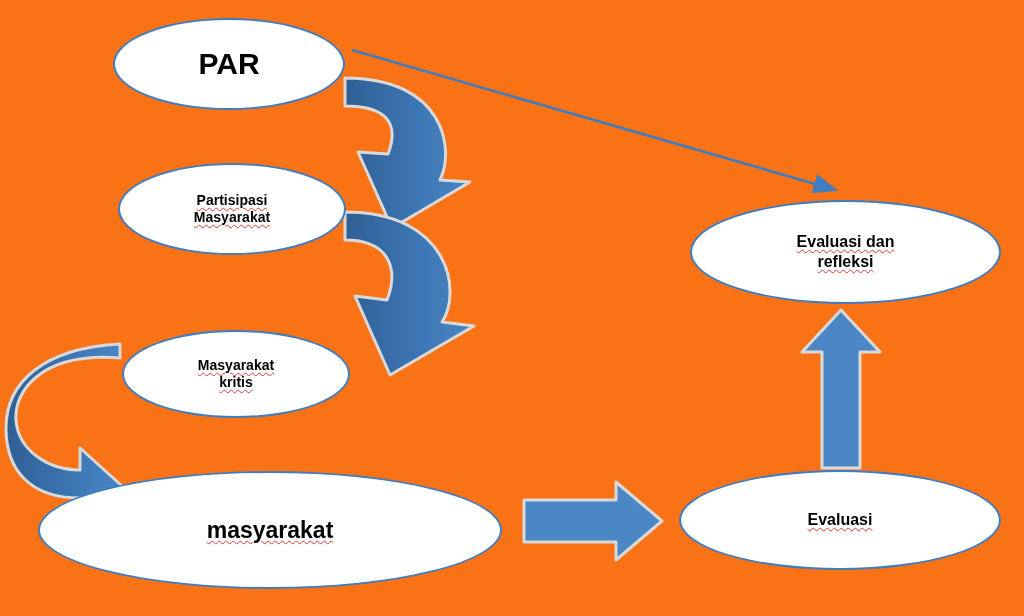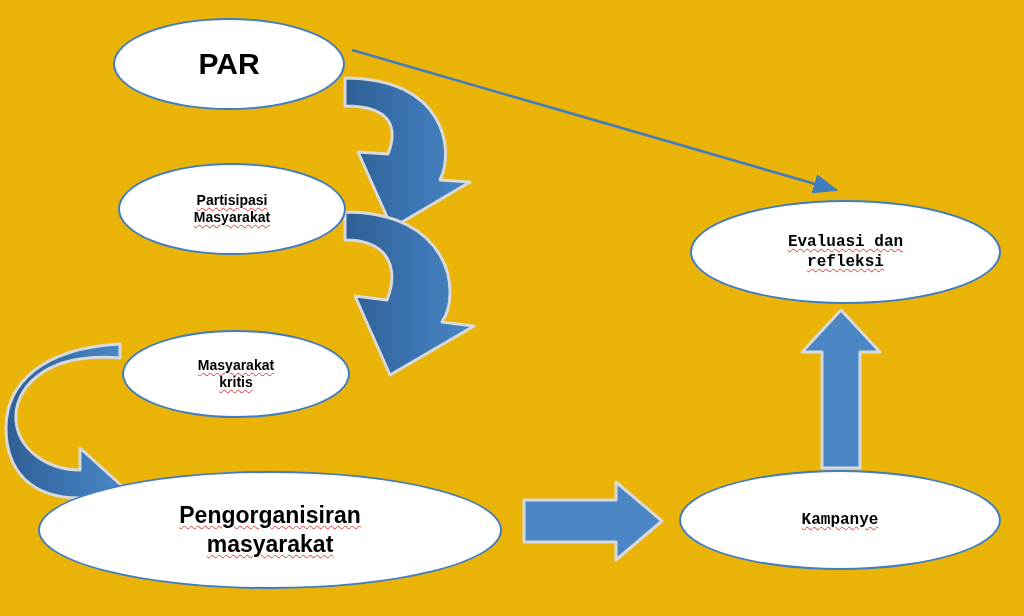--- a/index.html
+++ b/index.html
@@ -4,21 +4,21 @@
 <style>
   html, body {
     margin: 0;
     padding: 0;
     background: #ffffff;
   }
   #canvas {
     position: relative;
     width: 1024px;
     height: 616px;
-    background: #eab308;
+    background: #f97316;
     overflow: hidden;
     font-family: "Liberation Sans", sans-serif;
   }
   .ellipse {
     position: absolute;
     border: 2px solid #3f7cc0;
     border-radius: 50%;
     background: #ffffff;
     box-sizing: border-box;
     display: flex;
@@ -38,21 +38,21 @@
     padding: 0 6px;
   }
   .ellipse.plain .label {
     text-decoration: none;
   }
   .label .ln { display: block; }
 
   
   .t-par   { font-size: 30px; }
   .t-med   { font-size: 14px; }
-  .t-small { font-size: 16px; font-family: Liberation Mono, monospace; }
+  .t-small { font-size: 16px; }
   .t-big   { font-size: 23px; }
 
   svg.layer {
     position: absolute;
     left: 0;
     top: 0;
     width: 1024px;
     height: 616px;
     overflow: visible;
   }
@@ -114,28 +114,27 @@
 
   <div class="ellipse" style="left:122px; top:330px; width:228px; height:88px;">
     <div class="label t-med">
       <span class="ln">Masyarakat</span>
       <span class="ln">kritis</span>
     </div>
   </div>
 
   <div class="ellipse" style="left:38px; top:471px; width:464px; height:118px;">
     <div class="label t-big">
-      <span class="ln">Pengorganisiran</span>
       <span class="ln">masyarakat</span>
     </div>
   </div>
 
   <div class="ellipse" style="left:679px; top:470px; width:322px; height:100px;">
     <div class="label t-small">
-      <span class="ln">Kampanye</span>
+      <span class="ln">Evaluasi</span>
     </div>
   </div>
 
   <div class="ellipse" style="left:690px; top:200px; width:311px; height:104px;">
     <div class="label t-small">
       <span class="ln">Evaluasi dan</span>
       <span class="ln">refleksi</span>
     </div>
   </div>
 

